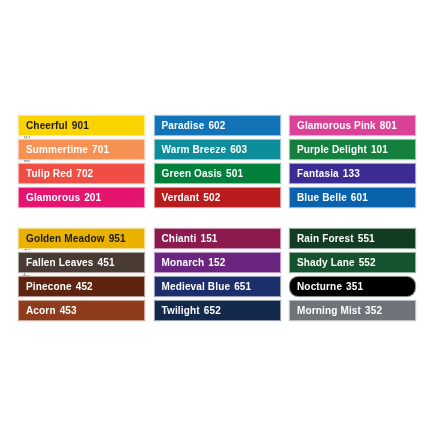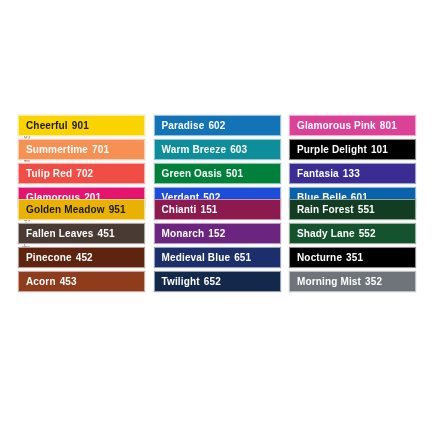--- a/index.html
+++ b/index.html
@@ -23,21 +23,21 @@
     height: 432px;
     background: #ffffff;
   }
 
   .section {
     position: absolute;
     left: 0;
     width: 432px;
   }
   #section-brights { top: 115px; height: 96px; }
-  #section-shades  { top: 199px; height: 96px; }
+  #section-shades  { top: 228px; height: 96px; }
 
   .section-label {
     position: absolute;
     left: -22px;
     top: 28px;
     width: 96px;
     height: 16px;
     transform: rotate(-90deg);
     transform-origin: center center;
     text-align: center;
@@ -133,34 +133,34 @@
         <div class="swatch" style="background-color: rgb(14, 142, 155);">
           <span class="swatch-label light-text">
             <span>Warm Breeze</span><span class="code">603</span>
           </span>
         </div>
         <div class="swatch" style="background-color: rgb(0, 128, 59);">
           <span class="swatch-label light-text">
             <span>Green Oasis</span><span class="code">501</span>
           </span>
         </div>
-        <div class="swatch" style="background-color: #1d4ed8;">
+        <div class="swatch" style="background-color: #b91c1c;">
           <span class="swatch-label light-text">
             <span>Verdant</span><span class="code">502</span>
           </span>
         </div>
       </div>
 
       <div class="column">
         <div class="swatch" style="background-color: rgb(219, 65, 150);">
           <span class="swatch-label light-text">
             <span>Glamorous Pink</span><span class="code">801</span>
           </span>
         </div>
-        <div class="swatch" style="background-color: #000000;">
+        <div class="swatch" style="background-color: #15803d;">
           <span class="swatch-label light-text">
             <span>Purple Delight</span><span class="code">101</span>
           </span>
         </div>
         <div class="swatch" style="background-color: rgb(59, 44, 147);">
           <span class="swatch-label light-text">
             <span>Fantasia</span><span class="code">133</span>
           </span>
         </div>
         <div class="swatch" style="background-color: rgb(10, 98, 173);">
@@ -227,21 +227,21 @@
         <div class="swatch" style="background-color: rgb(18, 61, 35);">
           <span class="swatch-label light-text">
             <span>Rain Forest</span><span class="code">551</span>
           </span>
         </div>
         <div class="swatch" style="background-color: #14532d;">
           <span class="swatch-label light-text">
             <span>Shady Lane</span><span class="code">552</span>
           </span>
         </div>
-        <div class="swatch" style="background-color: rgb(0, 0, 0);">
+        <div class="swatch" style="background-color: rgb(0, 0, 0); border-radius: 9px;">
           <span class="swatch-label light-text">
             <span>Nocturne</span><span class="code">351</span>
           </span>
         </div>
         <div class="swatch" style="background-color: rgb(110, 116, 121);">
           <span class="swatch-label light-text">
             <span>Morning Mist</span><span class="code">352</span>
           </span>
         </div>
       </div>

